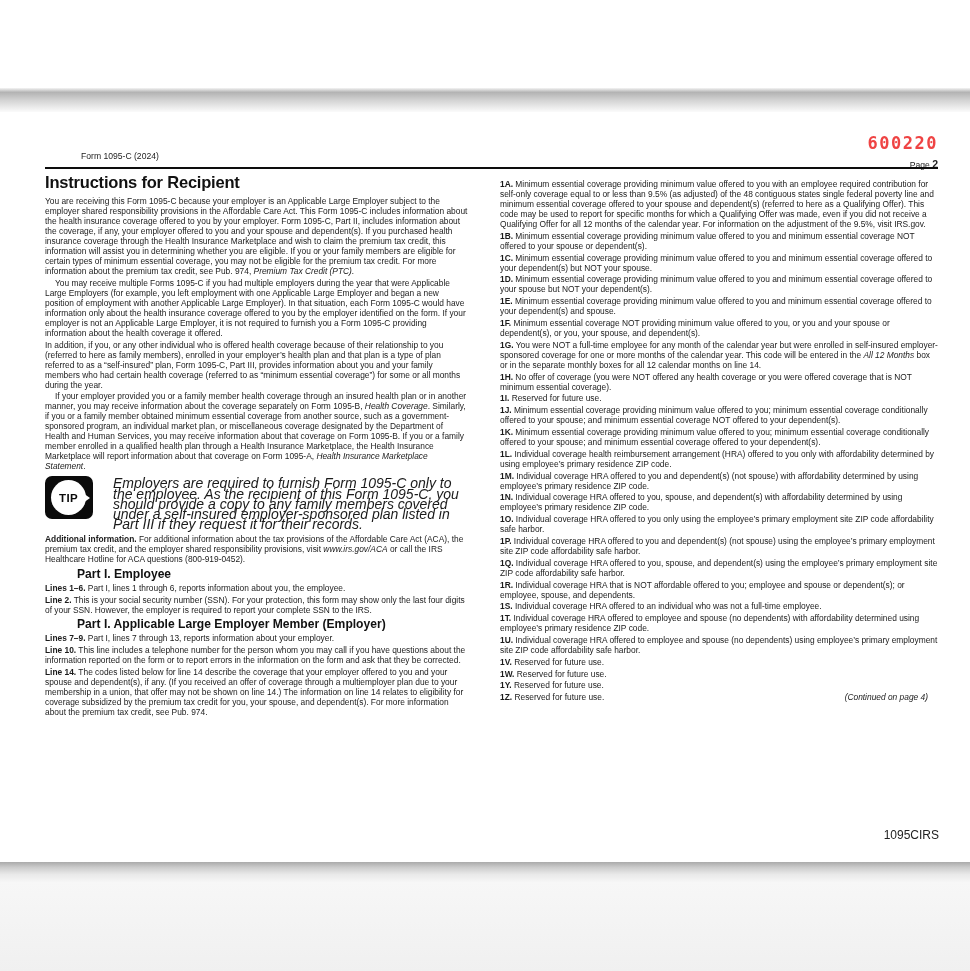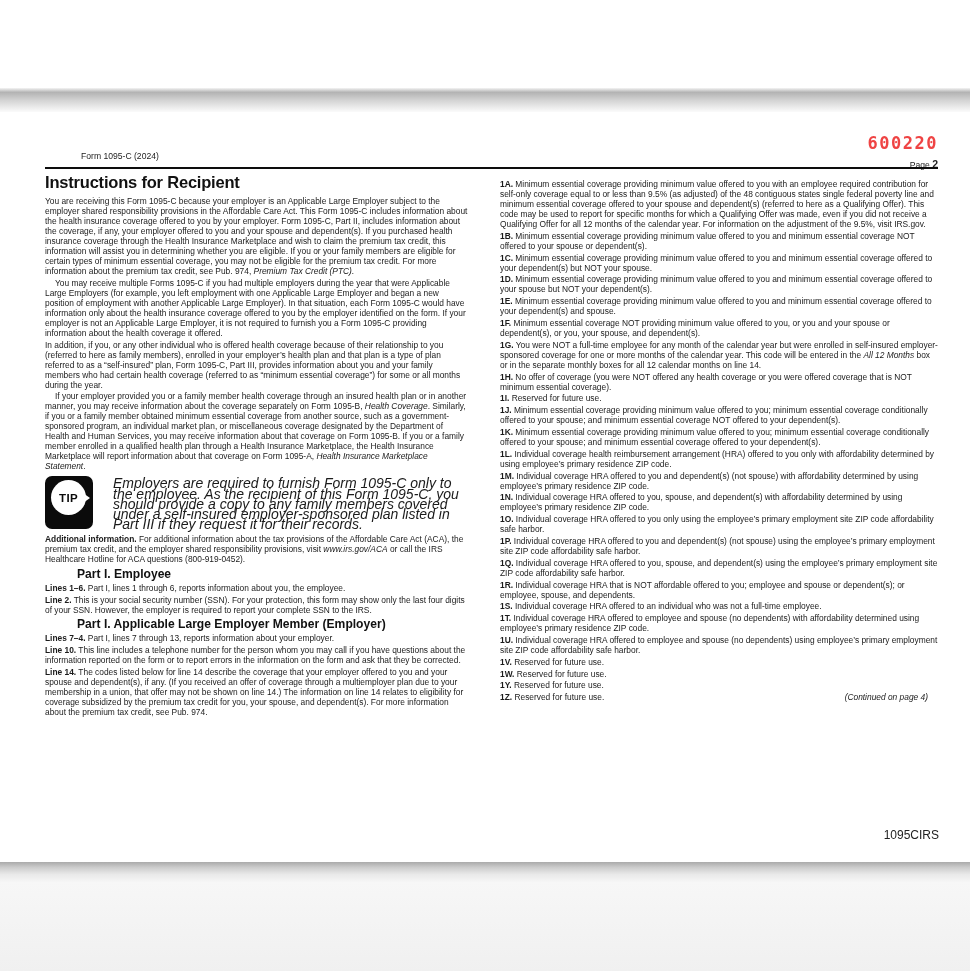--- a/index.html
+++ b/index.html
@@ -29,21 +29,21 @@
      letter-spacing:-0.2px;color:#111;}
 
   .blk{margin:0 0 1.8px 0;}
   .blk.indent{text-indent:10px;}
   .blk.h2{font-size:12.1px;line-height:13.5px;font-weight:bold;margin:3.5px 0 1.5px 0;color:#111;padding-left:32px;}
   .blk.continued{text-align:right;margin:-11.8px 10px 0 0;}
   .bld{font-weight:bold;}
   .ita{font-style:italic;}
 
   .tip{display:flex;align-items:flex-start;margin:5px 0 5px 0;}
-  .tip-icon{position:relative;flex:0 0 48px;width:48px;height:53px;background:#0b0b0b;
+  .tip-icon{position:relative;flex:0 0 48px;width:48px;height:43px;background:#0b0b0b;
             border-radius:7px;margin-right:20px;}
   .tip-icon .ring{position:absolute;left:6px;top:4px;width:35px;height:35px;border-radius:50%;
             background:#ffffff;}
   .tip-icon .tail{position:absolute;right:3px;top:17px;width:0;height:0;
             border-top:5px solid transparent;border-bottom:5px solid transparent;
             border-left:7px solid #ffffff;}
   .tip-icon .txt{position:absolute;left:6px;top:4px;width:35px;height:35px;display:flex;
             align-items:center;justify-content:center;font-weight:bold;font-size:11.5px;
             letter-spacing:0.3px;color:#0b0b0b;}
   .tip-text{font-style:italic;font-size:14px;line-height:10.2px;padding-top:2px;}
@@ -84,21 +84,21 @@
         <div class="tip-text">Employers are required to furnish Form 1095-C only to the employee. As the recipient of this Form 1095-C, you should provide a copy to any family members covered under a self-insured employer-sponsored plan listed in Part III if they request it for their records.</div>
       </div>
 
       <div>
 
       <div class="blk p"><span class="bld">Additional information.</span><span> For additional information about the tax provisions of the Affordable Care Act (ACA), the premium tax credit, and the employer shared responsibility provisions, visit </span><span class="ita">www.irs.gov/ACA</span><span> or call the IRS Healthcare Hotline for ACA questions (800-919-0452).</span></div>
           <div class="blk h2"><span>Part I. Employee</span></div>
           <div class="blk p"><span class="bld">Lines 1–6.</span><span> Part I, lines 1 through 6, reports information about you, the employee.</span></div>
           <div class="blk p"><span class="bld">Line 2.</span><span> This is your social security number (SSN). For your protection, this form may show only the last four digits of your SSN. However, the employer is required to report your complete SSN to the IRS.</span></div>
           <div class="blk h2"><span>Part I. Applicable Large Employer Member (Employer)</span></div>
-          <div class="blk p"><span class="bld">Lines 7–4.</span><span> Part I, lines 7 through 13, reports information about your employer.</span></div>
+          <div class="blk p"><span class="bld">Lines 7–9.</span><span> Part I, lines 7 through 13, reports information about your employer.</span></div>
           <div class="blk p"><span class="bld">Line 10.</span><span> This line includes a telephone number for the person whom you may call if you have questions about the information reported on the form or to report errors in the information on the form and ask that they be corrected.</span></div>
           <div class="blk p"><span class="bld">Line 14.</span><span> The codes listed below for line 14 describe the coverage that your employer offered to you and your spouse and dependent(s), if any. (If you received an offer of coverage through a multiemployer plan due to your membership in a union, that offer may not be shown on line 14.)  The information on line 14 relates to eligibility for coverage subsidized by the premium tax credit for you, your spouse, and dependent(s). For more information about the premium tax credit, see Pub. 974.</span></div>
         </div>
     </div>
 
     <div class="col right">
       <div>
 
       <div class="blk p"><span class="bld">1A.</span><span> Minimum essential coverage providing minimum value offered to you with an employee required contribution for self-only coverage equal to or less than 9.5% (as adjusted) of the 48 contiguous states single federal poverty line and minimum essential coverage offered to your spouse and dependent(s) (referred to here as a Qualifying Offer). This code may be used to report for specific months for which a Qualifying Offer was made, even if you did not receive a Qualifying Offer for all 12 months of the calendar year. For information on the adjustment of the 9.5%, visit IRS.gov.</span></div>
           <div class="blk p"><span class="bld">1B.</span><span> Minimum essential coverage providing minimum value offered to you and minimum essential coverage NOT offered to your spouse or dependent(s).</span></div>

